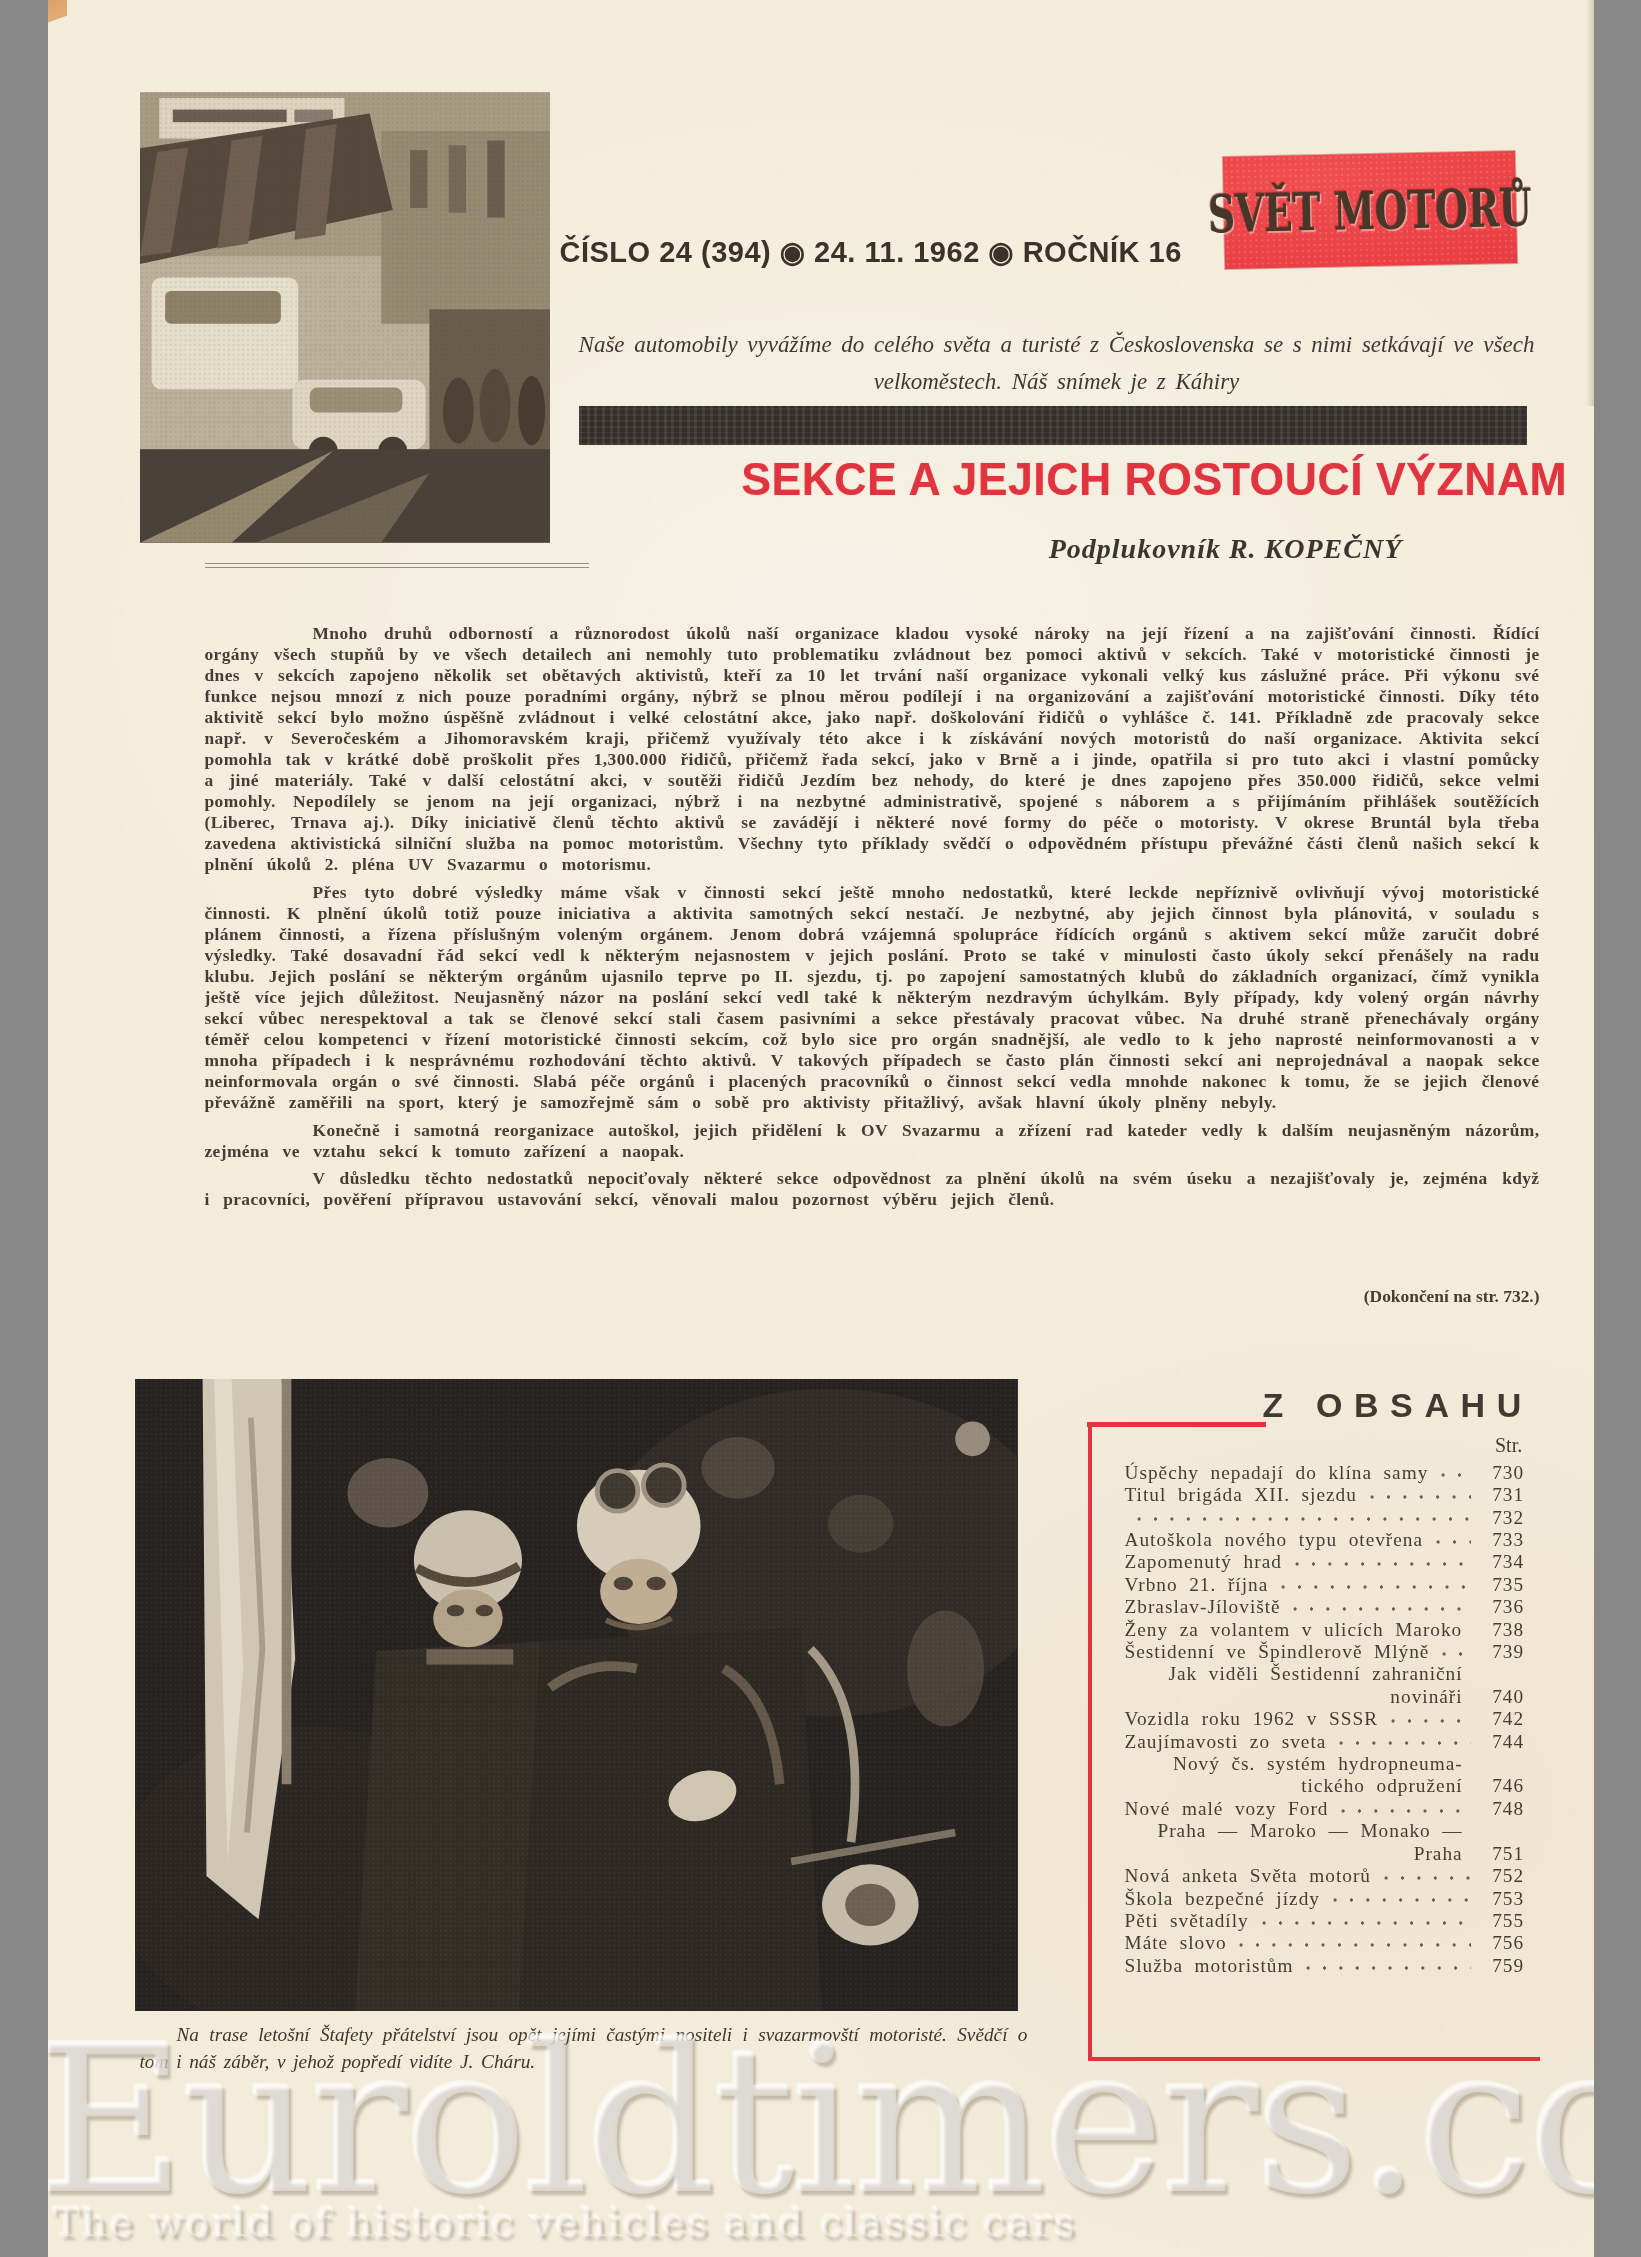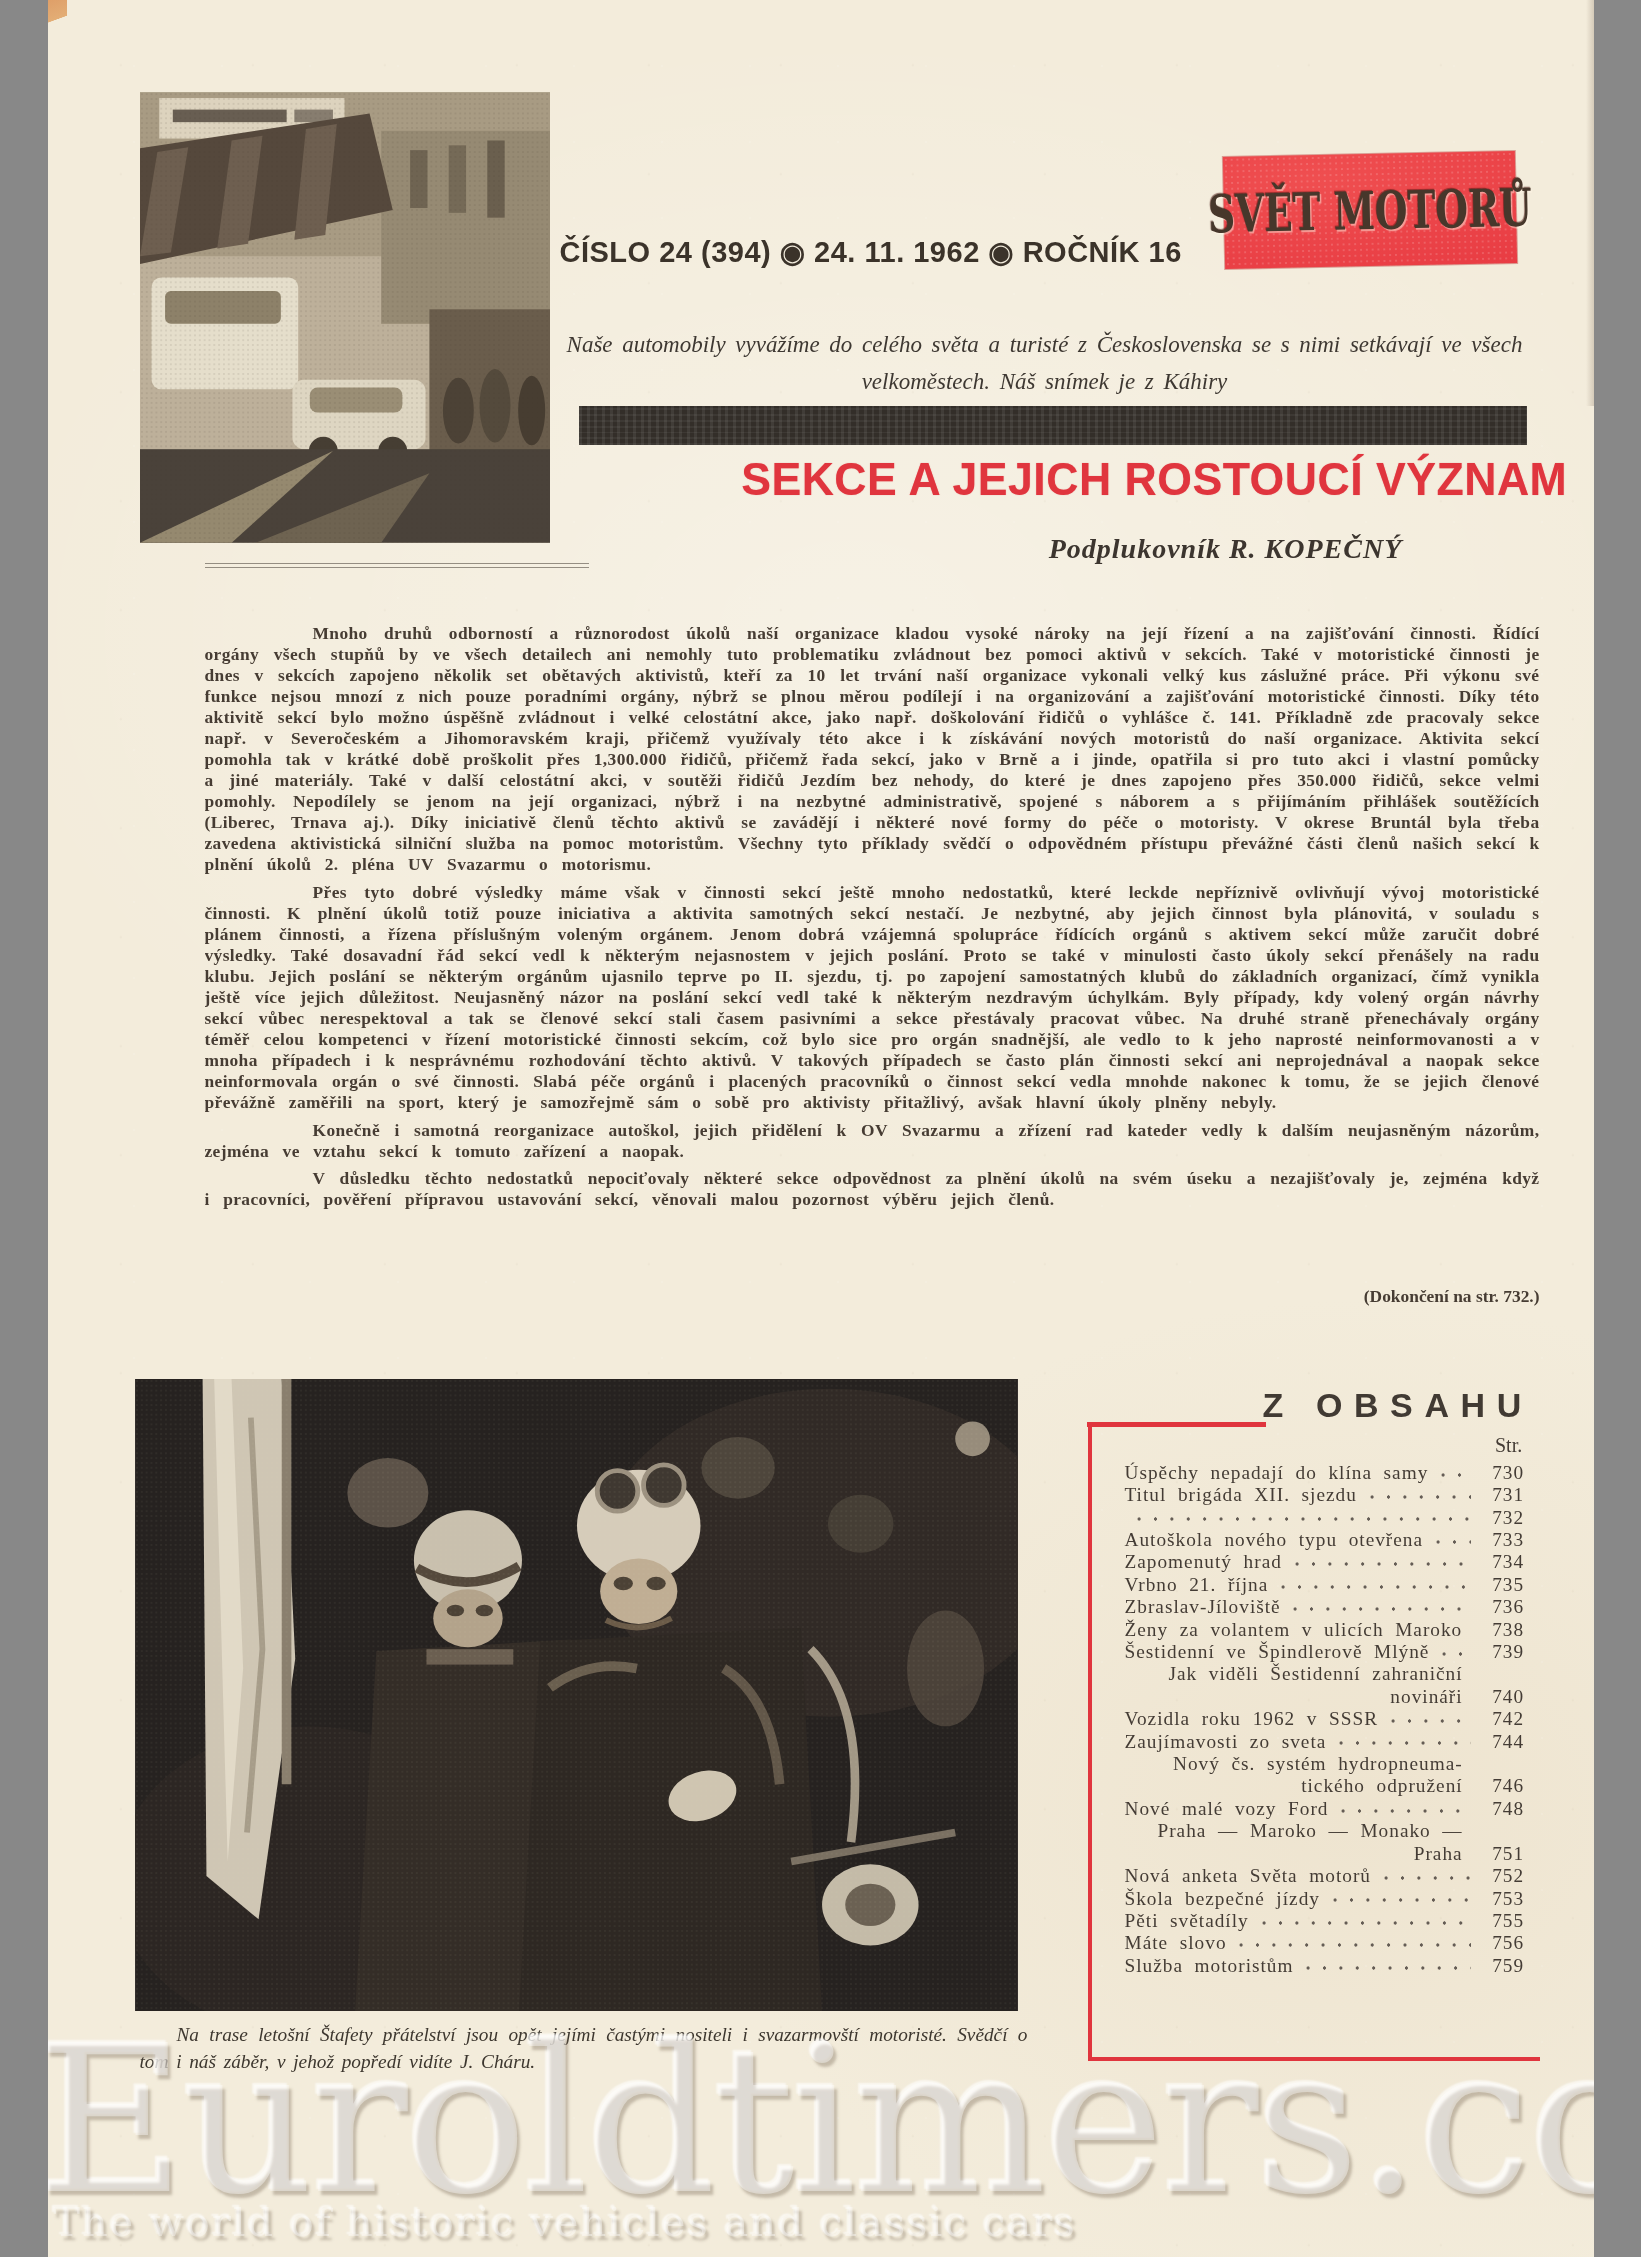--- a/index.html
+++ b/index.html
@@ -52,21 +52,21 @@
     transform:rotate(-1.2deg);
     display:flex;align-items:center;justify-content:center;
     box-shadow:0 0 0 1px rgba(180,40,40,.4);
   }
   .logo-text{
     font-family:"DejaVu Serif","Liberation Serif",serif;font-weight:bold;font-size:52px;
     transform:scaleX(.72);white-space:nowrap;color:#47372b;
     text-shadow:1.9px 1.9px 1px rgba(255,246,230,.5), -1px -1px 1px rgba(70,20,15,.55);
   }
   .top-caption{
-    position:absolute;left:500px;top:326px;width:994px;text-align:center;
+    position:absolute;left:512px;top:326px;width:994px;text-align:center;
     font-style:italic;font-size:23px;line-height:37px;color:#3e3832;word-spacing:3.9px;
   }
   .rule-left{position:absolute;left:157px;top:563px;width:384px;height:2.9px;
     border-top:1px solid rgba(70,62,52,.55);border-bottom:1px solid rgba(70,62,52,.55);}
   .dark-bar{
     position:absolute;left:531px;top:406px;width:948px;height:39px;
     background:
       repeating-linear-gradient(90deg, rgba(255,255,255,.07) 0 2.9px, transparent 2.9px 7.7px),
       repeating-linear-gradient(0deg, rgba(255,255,255,.05) 0 1.9px, transparent 1.9px 5.8px),
       #332e29;

